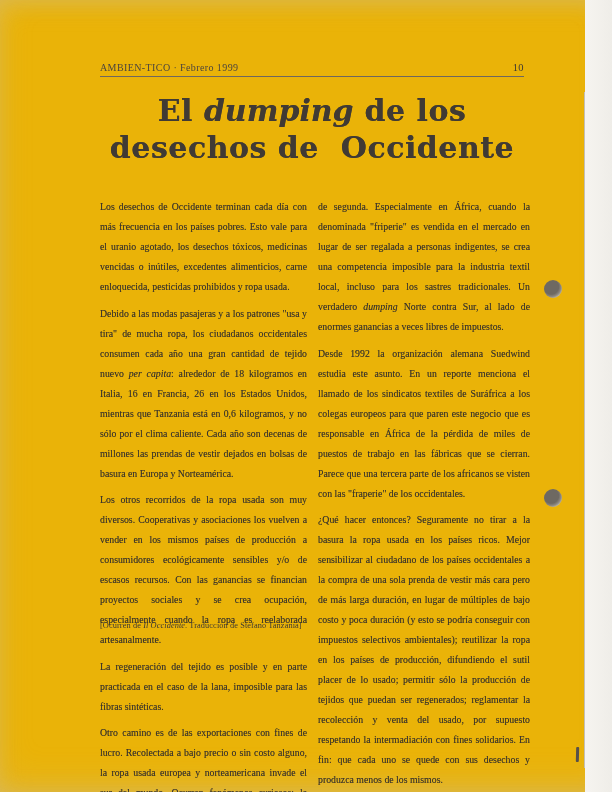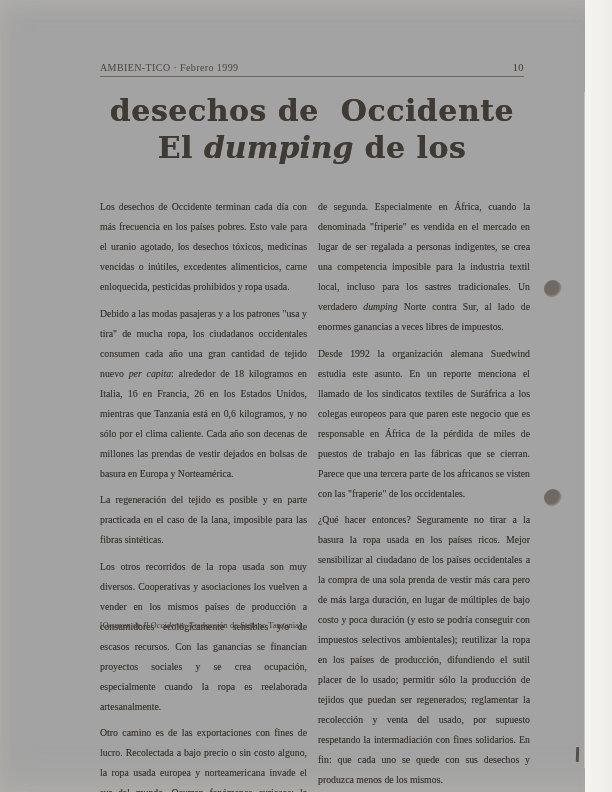--- a/index.html
+++ b/index.html
@@ -1,18 +1,18 @@
 <!DOCTYPE html>
 <html><head>
 <meta charset="utf-8">
 <style>
   html,body{margin:0;padding:0;background:#e8e6e2;}
   .page{
     position:relative;width:612px;height:792px;overflow:hidden;
-    background:#a3a3a3;
+    background:#eab308;
     box-shadow:inset -8px 0 22px rgba(190,184,174,.30),
                inset 0 -12px 34px rgba(205,200,190,.18),
                inset 0 10px 24px rgba(215,211,203,.12);
     font-family:"Liberation Serif", serif;
   }
   
   .header{
     position:absolute;left:100px;top:62px;width:424px;
     border-bottom:1.2px solid #6e675f;padding-bottom:3px;
     display:flex;justify-content:space-between;align-items:flex-end;
@@ -68,29 +68,29 @@
 <body>
 
 <div class="page">
 
   <div class="header">
     <span>AMBIEN-TICO · Febrero 1999</span>
     <span class="pageno">10</span>
   </div>
 
   <div class="title">
+    <div><span>El </span><i>dumping</i><span> de los</span></div>
     <div><span>desechos de&nbsp; Occidente</span></div>
-    <div><span>El </span><i>dumping</i><span> de los</span></div>
   </div>
 
   <div class="col col-left">
       <p><span>Los desechos de Occidente terminan cada día con más frecuencia en los países pobres. Esto vale para el uranio agotado, los desechos tóxicos, medicinas vencidas o inútiles, excedentes alimenticios, carne enloquecida, pesticidas prohibidos y ropa usada.</span></p>
       <p><span>Debido a las modas pasajeras y a los patrones "usa y tira" de mucha ropa, los ciudadanos occidentales consumen cada año una gran cantidad de tejido nuevo </span><i>per capita</i><span>: alrededor de 18 kilogramos en Italia, 16 en Francia, 26 en los Estados Unidos, mientras que Tanzania está en 0,6 kilogramos, y no sólo por el clima caliente. Cada año son decenas de millones las prendas de vestir dejados en bolsas de basura en Europa y Norteamérica.</span></p>
+      <p><span>Los otros recorridos de la ropa usada son muy diversos. Cooperativas y asociaciones los vuelven a vender en los mismos países de producción a consumidores ecológicamente sensibles y/o de escasos recursos. Con las ganancias se financian proyectos sociales y se crea ocupación, especialmente cuando la ropa es reelaborada artesanalmente.</span></p>
       <p><span>La regeneración del tejido es posible y en parte practicada en el caso de la lana, imposible para las fibras sintéticas.</span></p>
-      <p><span>Los otros recorridos de la ropa usada son muy diversos. Cooperativas y asociaciones los vuelven a vender en los mismos países de producción a consumidores ecológicamente sensibles y/o de escasos recursos. Con las ganancias se financian proyectos sociales y se crea ocupación, especialmente cuando la ropa es reelaborada artesanalmente.</span></p>
       <p><span>Otro camino es de las exportaciones con fines de lucro. Recolectada a bajo precio o sin costo alguno, la ropa usada europea y norteamericana invade el sur del mundo. Ocurren fenómenos curiosos: la India produce y exporta ropa de bajo costo para luego importarla</span></p>
     </div>
 
   <div class="col col-right">
       <p><span>de segunda. Especialmente en África, cuando la denominada "friperie" es vendida en el mercado en lugar de ser regalada a personas indigentes, se crea una competencia imposible para la industria textil local, incluso para los sastres tradicionales. Un verdadero </span><i>dumping</i><span> Norte contra Sur, al lado de enormes ganancias a veces libres de impuestos.</span></p>
       <p><span>Desde 1992 la organización alemana Suedwind estudia este asunto. En un reporte menciona el llamado de los sindicatos textiles de Suráfrica a los colegas europeos para que paren este negocio que es responsable en África de la pérdida de miles de puestos de trabajo en las fábricas que se cierran. Parece que una tercera parte de los africanos se visten con las "fraperie" de los occidentales.</span></p>
       <p><span>¿Qué hacer entonces? Seguramente no tirar a la basura la ropa usada en los países ricos. Mejor sensibilizar al ciudadano de los países occidentales a la compra de una sola prenda de vestir más cara pero de más larga duración, en lugar de múltiples de bajo costo y poca duración (y esto se podría conseguir con impuestos selectivos ambientales); reutilizar la ropa en los países de producción, difundiendo el sutil placer de lo usado; permitir sólo la producción de tejidos que puedan ser regenerados; reglamentar la recolección y venta del usado, por supuesto respetando la intermadiación con fines solidarios. En fin: que cada uno se quede con sus desechos y produzca menos de los mismos.</span></p>
     </div>
 
   <div class="credit"><span>[Ocurren de </span><i>Il Occidente</i><span>. Traducción de Stefano Tanzania]</span></div>

